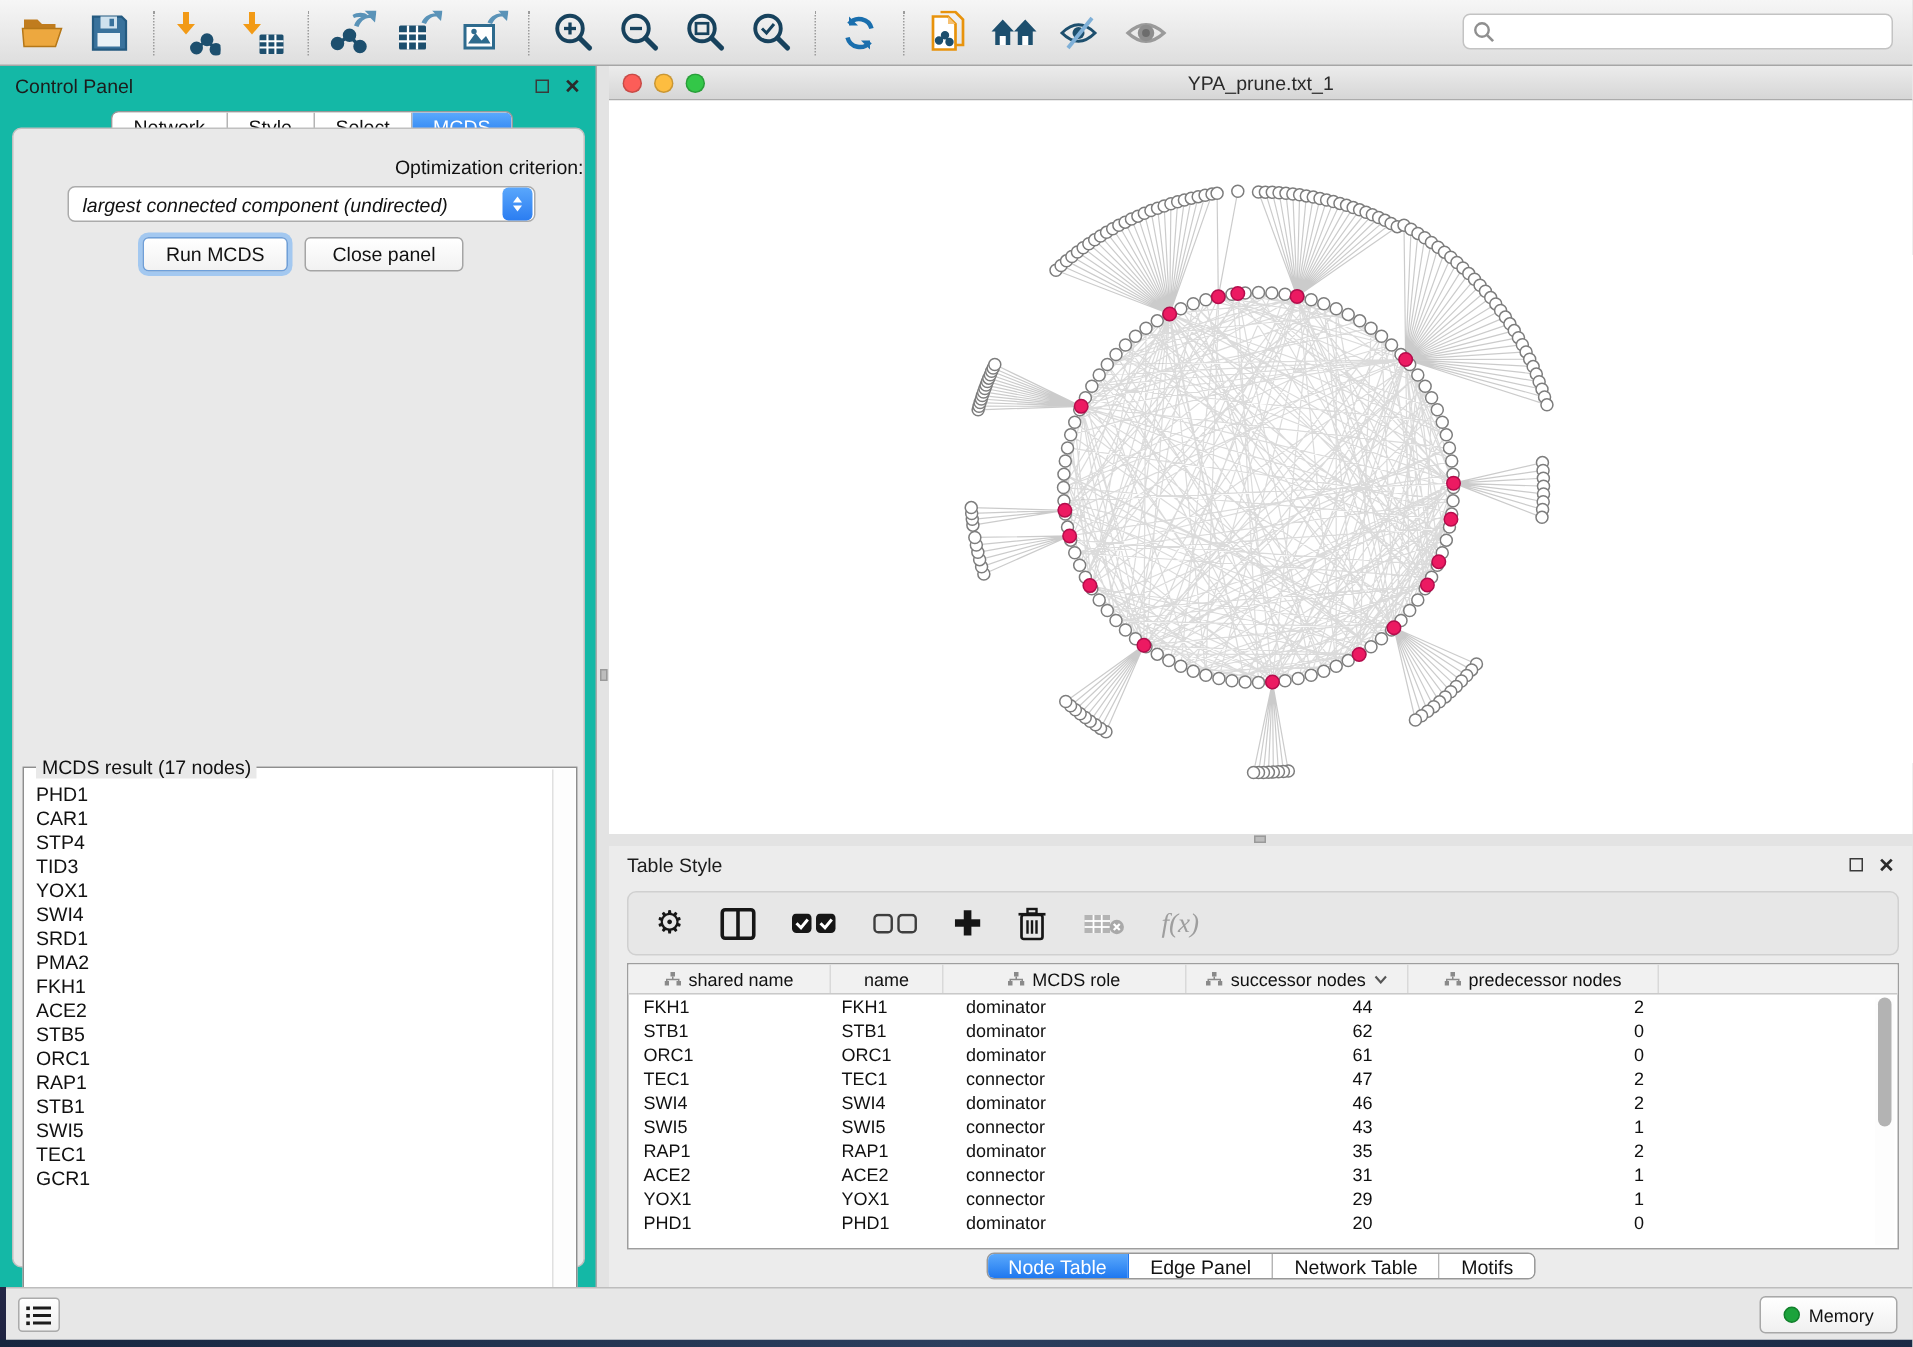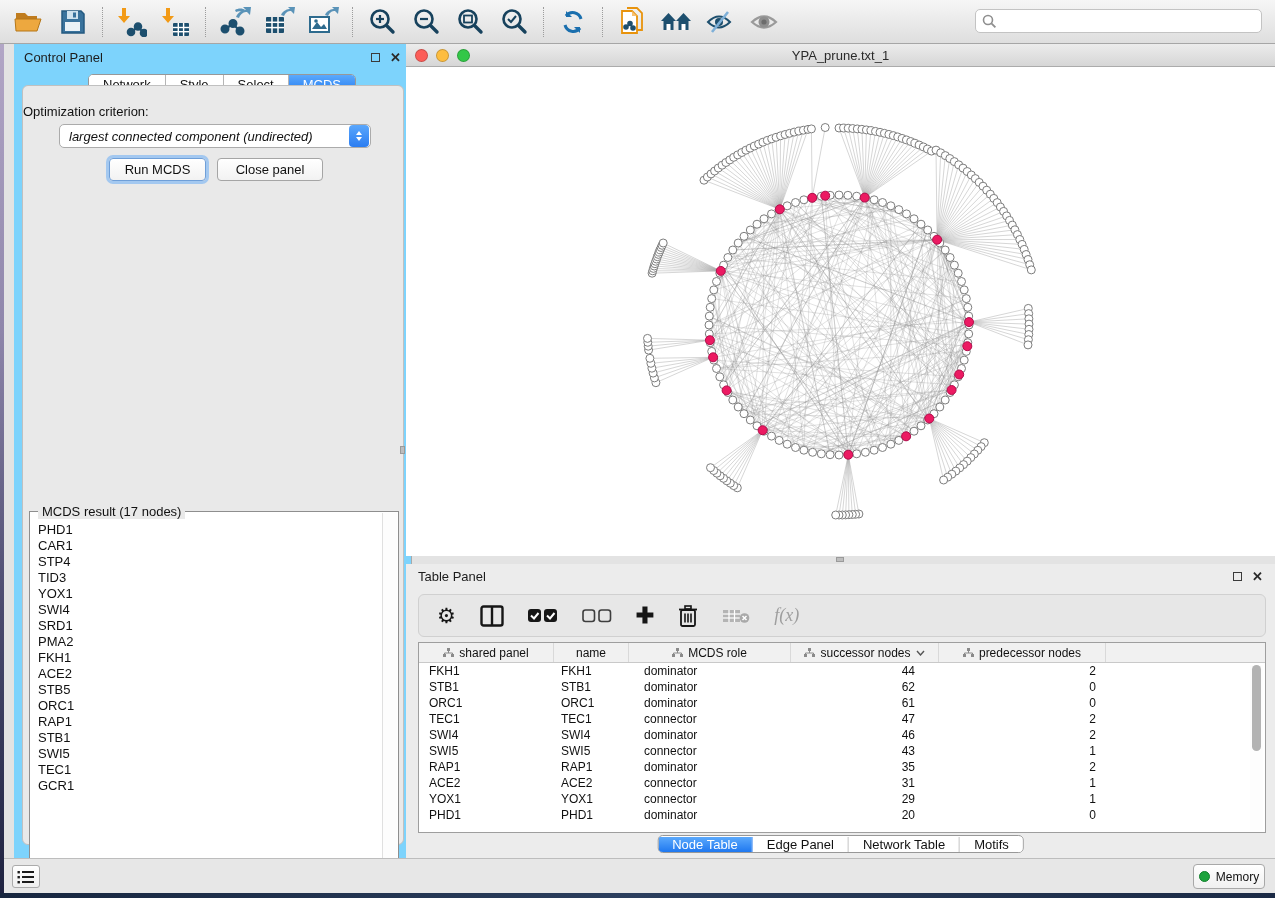--- a/index.html
+++ b/index.html
@@ -13,30 +13,30 @@
   .tb-sep { width:1px; height:30px; border-left:1px dotted #9c9c9c; }
   .tb-btn { width:34px; height:34px; display:flex; align-items:center; justify-content:center; }
   .search-field { position:absolute; left:975px; top:9px; width:287px; height:24px; background:#fff; border:1px solid #c3c3c3; border-radius:5px; display:flex; align-items:center; padding-left:6px; }
   .search-field input { border:none; outline:none; flex:1; font-size:12px; font-family:"Liberation Sans",sans-serif; background:transparent; }
 
   
   .wall-left { left:0; top:44px; width:4px; height:854px; background:linear-gradient(#b2a6c6,#8f86ab,#4a4a6e,#1e2240); }
   .wall-bottom { left:0; top:893px; width:1275px; height:5px; background:linear-gradient(90deg,#17263f,#2c3f5e,#1b2a45); }
 
   
-  .control-panel { left:14px; top:44px; width:398px; height:814px; background:#7dd3fc; border-right:1px solid #a9a9a9; }
+  .control-panel { left:0; top:44px; width:398px; height:814px; background:#14b8a6; border-right:1px solid #a9a9a9; }
   .cp-header { position:absolute; left:0; top:0; width:100%; height:26px; display:flex; align-items:center; padding:0 10px; }
   .cp-title { font-size:13px; color:#1c1c1c; }
   .panel-ctrl { display:flex; gap:10px; margin-left:auto; align-items:center; }
   .segmented { position:absolute; display:flex; border:1px solid #989898; border-radius:5px; background:#fff; overflow:hidden; height:21px; }
   .segment { padding:0 14px; display:flex; align-items:center; font-size:13px; color:#111; border-right:1px solid #b5b5b5; background:#fff; cursor:default; }
   .segment:last-child { border-right:none; }
   .segment.sel { background:linear-gradient(#5ba9fc,#1f78f0); color:#fff; border-right-color:#1f78f0; }
   .cp-inset { position:absolute; left:8px; top:41px; width:382px; height:760px; background:#e9e9e9; border:1px solid #c0c0c0; border-radius:6px; }
-  .opt-label { position:absolute; left:0; top:18px; width:100%; text-align:left; font-size:13px; }
+  .opt-label { position:absolute; left:0; top:18px; width:100%; text-align:right; font-size:13px; }
   .dropdown { position:absolute; left:36px; top:38px; width:312px; height:24px; background:#fff; border:1px solid #ababab; border-radius:5px; display:flex; align-items:center;font-style:italic; }
   .dropdown-text { flex:1; padding-left:9px; font-size:13px; white-space:nowrap; }
   .dropdown-step { width:20px; height:22px; border-radius:4px; background:linear-gradient(#5aa7fc,#2b7df1); margin-right:1px; display:flex; flex-direction:column; align-items:center; justify-content:center; gap:2px; }
   .chev { width:0; height:0; border-left:3.5px solid transparent; border-right:3.5px solid transparent; }
   .chev.up { border-bottom:4px solid #fff; }
   .chev.dn { border-top:4px solid #fff; }
   .btn { position:absolute; height:23px; background:linear-gradient(#ffffff,#f2f2f2); border:1px solid #a5a5a5; border-radius:4px; font-size:13px; font-family:"Liberation Sans",sans-serif; display:flex; align-items:center; justify-content:center; color:#111; }
   .btn.focusring { box-shadow:0 0 0 3px #a3c8f0; border-color:#6f9fd8; }
   .groupbox { position:absolute; left:6px; top:425px; width:370px; height:372px; border:1px solid #8e8e8e; background:#fff; }
   .groupbox-title { position:absolute; left:8px; top:-8px; background:#e9e9e9; padding:0 4px; font-size:13px; }
@@ -63,26 +63,26 @@
   .gear-glyph { font-size:21px; color:#161616; line-height:1; }
   .plus-glyph { font-size:22px; font-weight:bold; color:#161616; line-height:1; }
   .fx-glyph { font-family:"Liberation Serif",serif; font-style:italic; font-size:18px; color:#9e9e9e; }
   .table-wrap { position:absolute; left:12px; top:78px; width:848px; height:191px; background:#fff; border:1px solid #9e9e9e; }
   .thead { display:flex; height:20px; background:#f1f1f1; border-bottom:1px solid #c9c9c9; }
   .th { display:flex; align-items:center; justify-content:center; gap:5px; font-size:12px; color:#111; border-right:1px solid #d9d9d9; }
   .trow { display:flex; height:16px; align-items:center; font-size:12px; }
   .td { white-space:nowrap; overflow:hidden; }
   .tbl-scroll { position:absolute; right:2px; top:22px; width:13px; height:165px; background:#fdfdfd; }
   .tbl-thumb { position:absolute; left:2px; top:0px; width:9px; height:86px; background:#b3b3b3; border-radius:5px; }
-  .bottom-tabs { position:absolute; left:50%; transform:translateX(-50%); top:271px; height:18px;align-items:flex-end; }
+  .bottom-tabs { position:absolute; left:50%; transform:translateX(-50%); top:271px; height:18px; }
 
   
   .status-bar { left:4px; top:858px; width:1271px; height:35px; background:#e7e7e7; border-top:1px solid #bdbdbd; }
   .list-btn { position:absolute; left:8px; top:6px; width:28px; height:23px; background:linear-gradient(#fff,#efefef); border:1px solid #ababab; border-radius:3px; display:flex; align-items:center; justify-content:center; }
-  .memory-btn { position:absolute; right:10px; top:5px; width:72px; height:25px; background:linear-gradient(#fff,#f0f0f0); border:1px solid #a8a8a8; border-radius:4px; display:flex; align-items:center; justify-content:center; gap:6px; font-size:12px; }
+  .memory-btn { position:absolute; right:10px; top:5px; width:92px; height:25px; background:linear-gradient(#fff,#f0f0f0); border:1px solid #a8a8a8; border-radius:4px; display:flex; align-items:center; justify-content:center; gap:6px; font-size:12px; }
   .mem-dot { width:11px; height:11px; border-radius:50%; background:#1ca33c; border:1px solid #12802c; }
 
   .xicon { font-size:13px; font-weight:bold; color:#2a2a2a; line-height:1; }
   .float-box { width:9px; height:9px; border:1.5px solid #3a3a3a; }
 </style>
 </head>
 <body>
 
 <div class="abs toolbar">
   <div class="tb-group">
@@ -580,21 +580,21 @@
         <circle cx="320.6" cy="323.4" r="4.5" fill="#ec1a62" stroke="#b30d4c" stroke-width="1"></circle>
         <circle cx="307.1" cy="290.3" r="4.5" fill="#ec1a62" stroke="#b30d4c" stroke-width="1"></circle>
         <circle cx="303.9" cy="273.2" r="4.5" fill="#ec1a62" stroke="#b30d4c" stroke-width="1"></circle>
         <circle cx="314.8" cy="203.9" r="4.5" fill="#ec1a62" stroke="#b30d4c" stroke-width="1"></circle>
       </svg>
   </div>
 </div>
 
 <div class="abs table-panel">
   <div class="tp-header">
-    <span class="cp-title">Table Panel</span>
+    <span class="cp-title">Table Style</span>
     <span class="panel-ctrl">
       <span class="float-box"></span>
       <span class="xicon">✕</span>
     </span>
   </div>
   <div class="tp-toolbar">
     <span class="tp-tool gear-glyph">⚙</span>
     <span class="tp-tool">
       <svg width="24" height="22" viewBox="0 0 24 22">
           <rect x="1.5" y="1.5" width="21" height="19" rx="2" fill="none" stroke="#161616" stroke-width="2.4"></rect>
@@ -645,21 +645,21 @@
     <div class="thead">
         <div class="th" style="width: 135px;">
           <svg width="11" height="10" viewBox="0 0 11 10">
             <g fill="#8a8a8a">
               <rect x="4" y="0" width="3" height="3"></rect>
               <rect x="0" y="6" width="3" height="3"></rect>
               <rect x="8" y="6" width="3" height="3"></rect>
             </g>
             <path d="M5.5 3v2M1.5 6V5h8v1" fill="none" stroke="#8a8a8a" stroke-width="1"></path>
           </svg>
-          <span>shared panel</span>
+          <span>shared name</span>
         </div>
         <div class="th" style="width: 75px;">
           <span>name</span>
         </div>
         <div class="th" style="width: 162px;">
           <svg width="11" height="10" viewBox="0 0 11 10">
             <g fill="#8a8a8a">
               <rect x="4" y="0" width="3" height="3"></rect>
               <rect x="0" y="6" width="3" height="3"></rect>
               <rect x="8" y="6" width="3" height="3"></rect>

